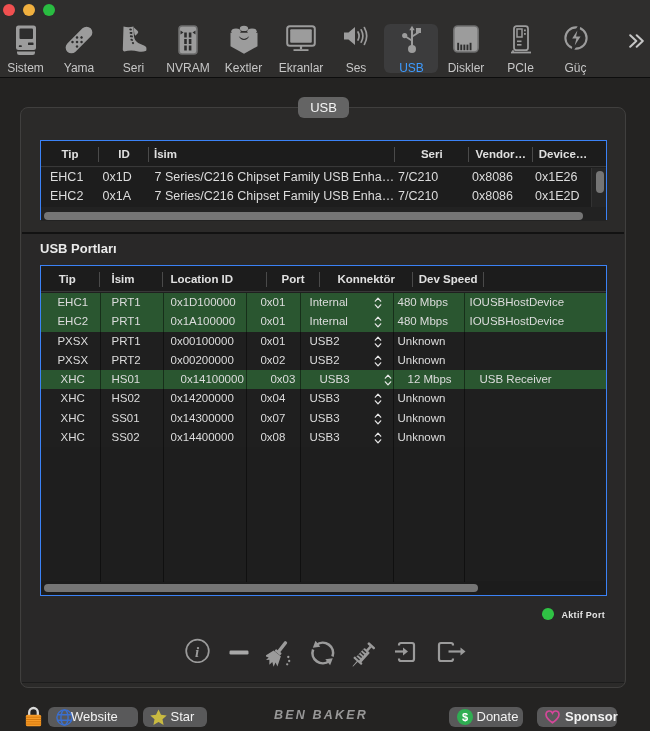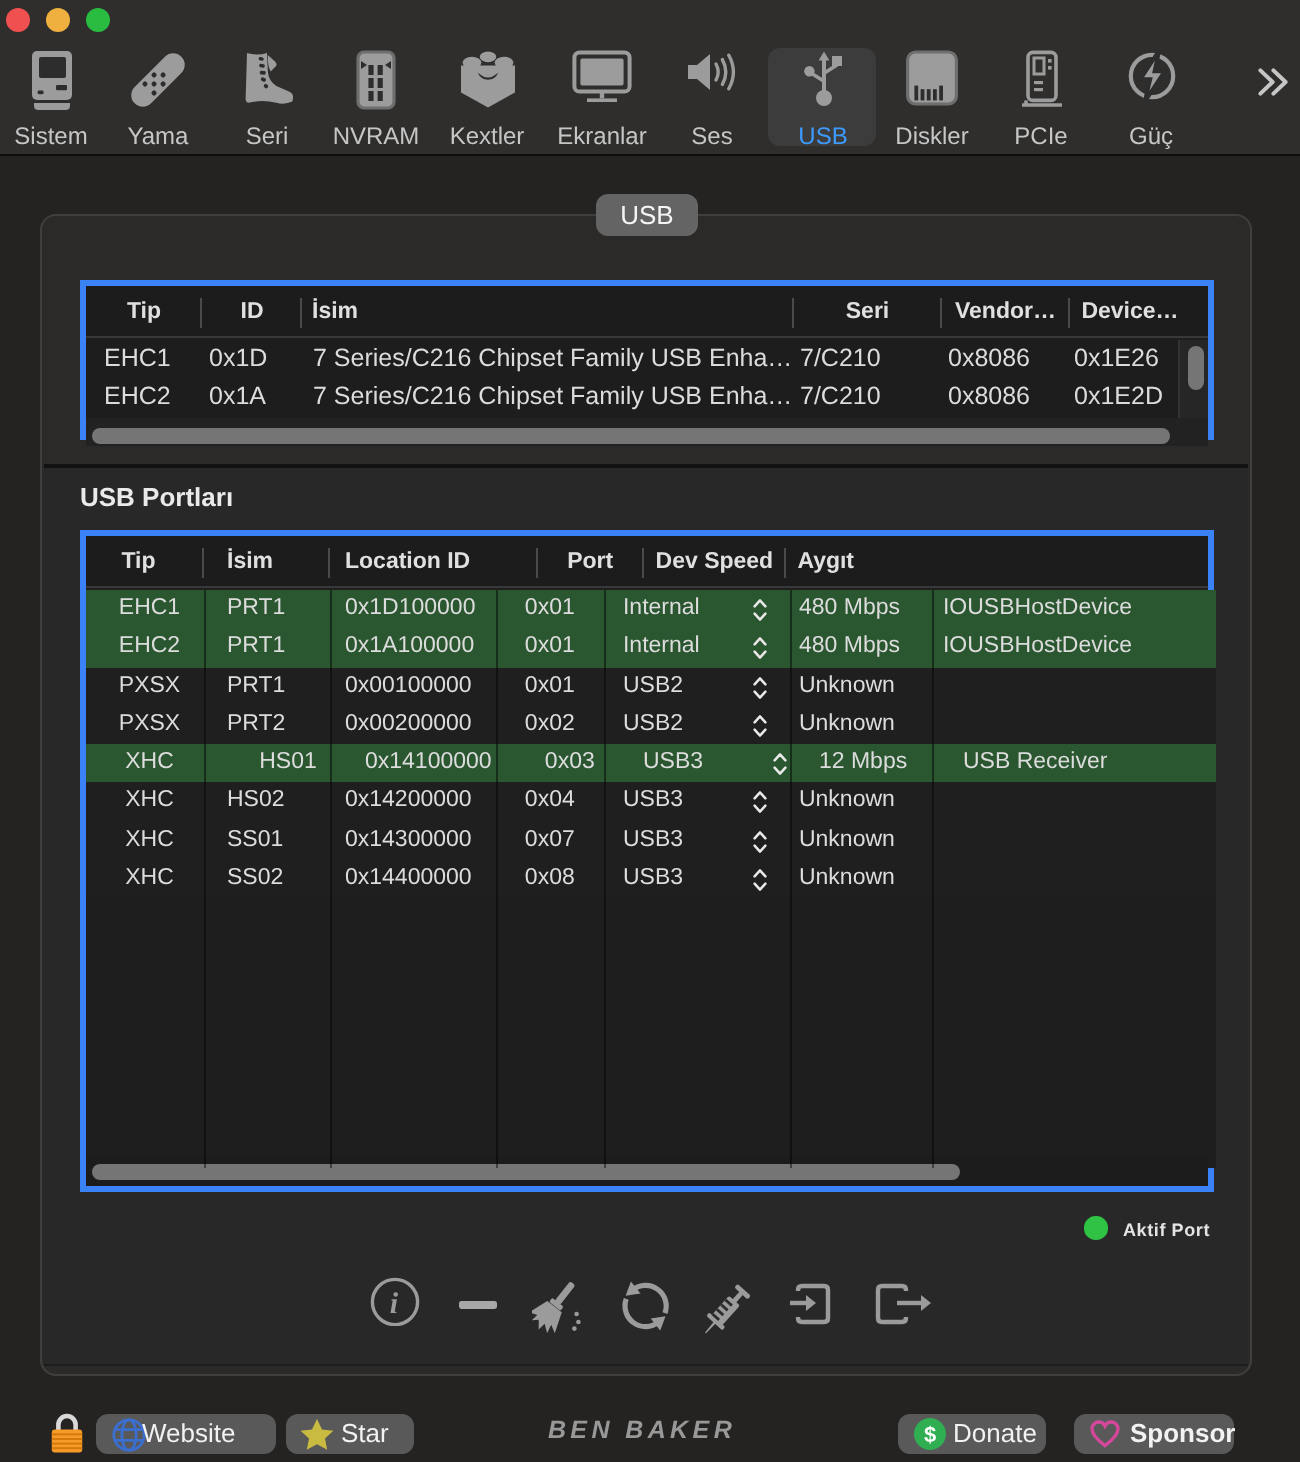--- a/index.html
+++ b/index.html
@@ -22,21 +22,21 @@
     background:#3c3c3d; border-radius:6px; }
 
   
   #obox { position:absolute; left:20px; top:107px; width:606px; height:581px;
     background:#2b2a29; border:1px solid #403f3e; border-radius:8px; }
   #tabpill { position:absolute; left:298px; top:97px; width:51px; height:21px;
     background:#646464; border-radius:6px; color:#f5f5f5; font-size:13px;
     text-align:center; line-height:21px; }
 
   
-  .tbl { position:absolute; background:#1f1f1f; border:3px solid #3b82f6; }
+  .tbl { position:absolute; background:#1f1f1f; border:1px solid #3b82f6; }
   .thead { position:absolute; left:0; top:0; right:0; height:26px; background:#1c1c1c; display:flex; border-bottom:1px solid #383838; }
   .th { position:relative; height:26px; line-height:26px; font-size:11.5px; font-weight:bold;
     color:#e0e0e0; text-align:center; flex:none; }
   .th.l { text-align:left; }
   .thsep { position:absolute; right:0; top:6px; height:15px; width:1px; background:#4a4a4a; }
   .trow { display:flex; height:19.3px; line-height:19.3px; font-size:12px; color:#dcdcdc; }
   #t1 .trow { font-size:12.5px; }
   #t2 .trow { font-size:11.5px; }
   .td { flex:none; height:19.3px; overflow:hidden; white-space:nowrap; text-align:center; }
   .td.l { text-align:left; }
@@ -279,22 +279,22 @@
 
   <div id="box2"></div>
   <div id="b2title">USB Portları</div>
 
   <div class="tbl" id="t2">
     <div class="thead">
       <div class="th" style="width:58.5px;"><span style="position:relative; left:-3px;">Tip</span><div class="thsep"></div></div>
       <div class="th l" style="width:63px; padding-left:12px;">İsim<div class="thsep"></div></div>
       <div class="th l" style="width:104px; padding-left:8px;">Location ID<div class="thsep"></div></div>
       <div class="th" style="width:53.2px;">Port<div class="thsep"></div></div>
+      <div class="th" style="width:93px;">Konnektör<div class="thsep"></div></div>
       <div class="th" style="width:71px;">Dev Speed<div class="thsep"></div></div>
-      <div class="th l" style="width:144.5px; padding-left:6px;">Aygıt</div>
     </div>
     <div id="t2rows">
       <div class="trow grn">
         <div class="td" style="width:58.5px; padding-left:5px;">EHC1</div>
         <div class="td l" style="width:63px; padding-left:12px;">PRT1</div>
         <div class="td l" style="width:83.8px; padding-left:8px;">0x1D100000</div>
         <div class="td" style="width:53.2px;">0x01</div>
         <div class="td l konn" style="width:93px; padding-left:10px;">Internal<svg class="ud" width="8" height="12" viewBox="0 0 8 12">
               <path d="M1.3 4.2 L4 1.2 L6.7 4.2 M1.3 7.8 L4 10.8 L6.7 7.8" stroke="#e9e9e9" stroke-width="1.25" fill="none" stroke-linecap="round" stroke-linejoin="round"></path>
             </svg></div>
@@ -329,21 +329,21 @@
         <div class="td l" style="width:83.8px; padding-left:8px;">0x00200000</div>
         <div class="td" style="width:53.2px;">0x02</div>
         <div class="td l konn" style="width:93px; padding-left:10px;">USB2<svg class="ud" width="8" height="12" viewBox="0 0 8 12">
               <path d="M1.3 4.2 L4 1.2 L6.7 4.2 M1.3 7.8 L4 10.8 L6.7 7.8" stroke="#e9e9e9" stroke-width="1.25" fill="none" stroke-linecap="round" stroke-linejoin="round"></path>
             </svg></div>
         <div class="td l" style="width:71px; padding-left:5px;">Unknown</div>
         <div class="td l" style="width:144.5px;"></div>
       </div>
       <div class="trow grn">
         <div class="td" style="width:58.5px; padding-left:5px;">XHC</div>
-        <div class="td l" style="width:73px; padding-left:12px;text-align:center;">HS01</div>
+        <div class="td l" style="width:73px; padding-left:12px;">HS01</div>
         <div class="td l" style="width:83.8px; padding-left:8px;">0x14100000</div>
         <div class="td" style="width:53.2px;">0x03</div>
         <div class="td l konn" style="width:93px; padding-left:10px;">USB3<svg class="ud" width="8" height="12" viewBox="0 0 8 12">
               <path d="M1.3 4.2 L4 1.2 L6.7 4.2 M1.3 7.8 L4 10.8 L6.7 7.8" stroke="#e9e9e9" stroke-width="1.25" fill="none" stroke-linecap="round" stroke-linejoin="round"></path>
             </svg></div>
         <div class="td l" style="width:71px; padding-left:5px;">12 Mbps</div>
         <div class="td l" style="width:144.5px; padding-left:6px;">USB Receiver</div>
       </div>
       <div class="trow drk">
         <div class="td" style="width:58.5px; padding-left:5px;">XHC</div>

